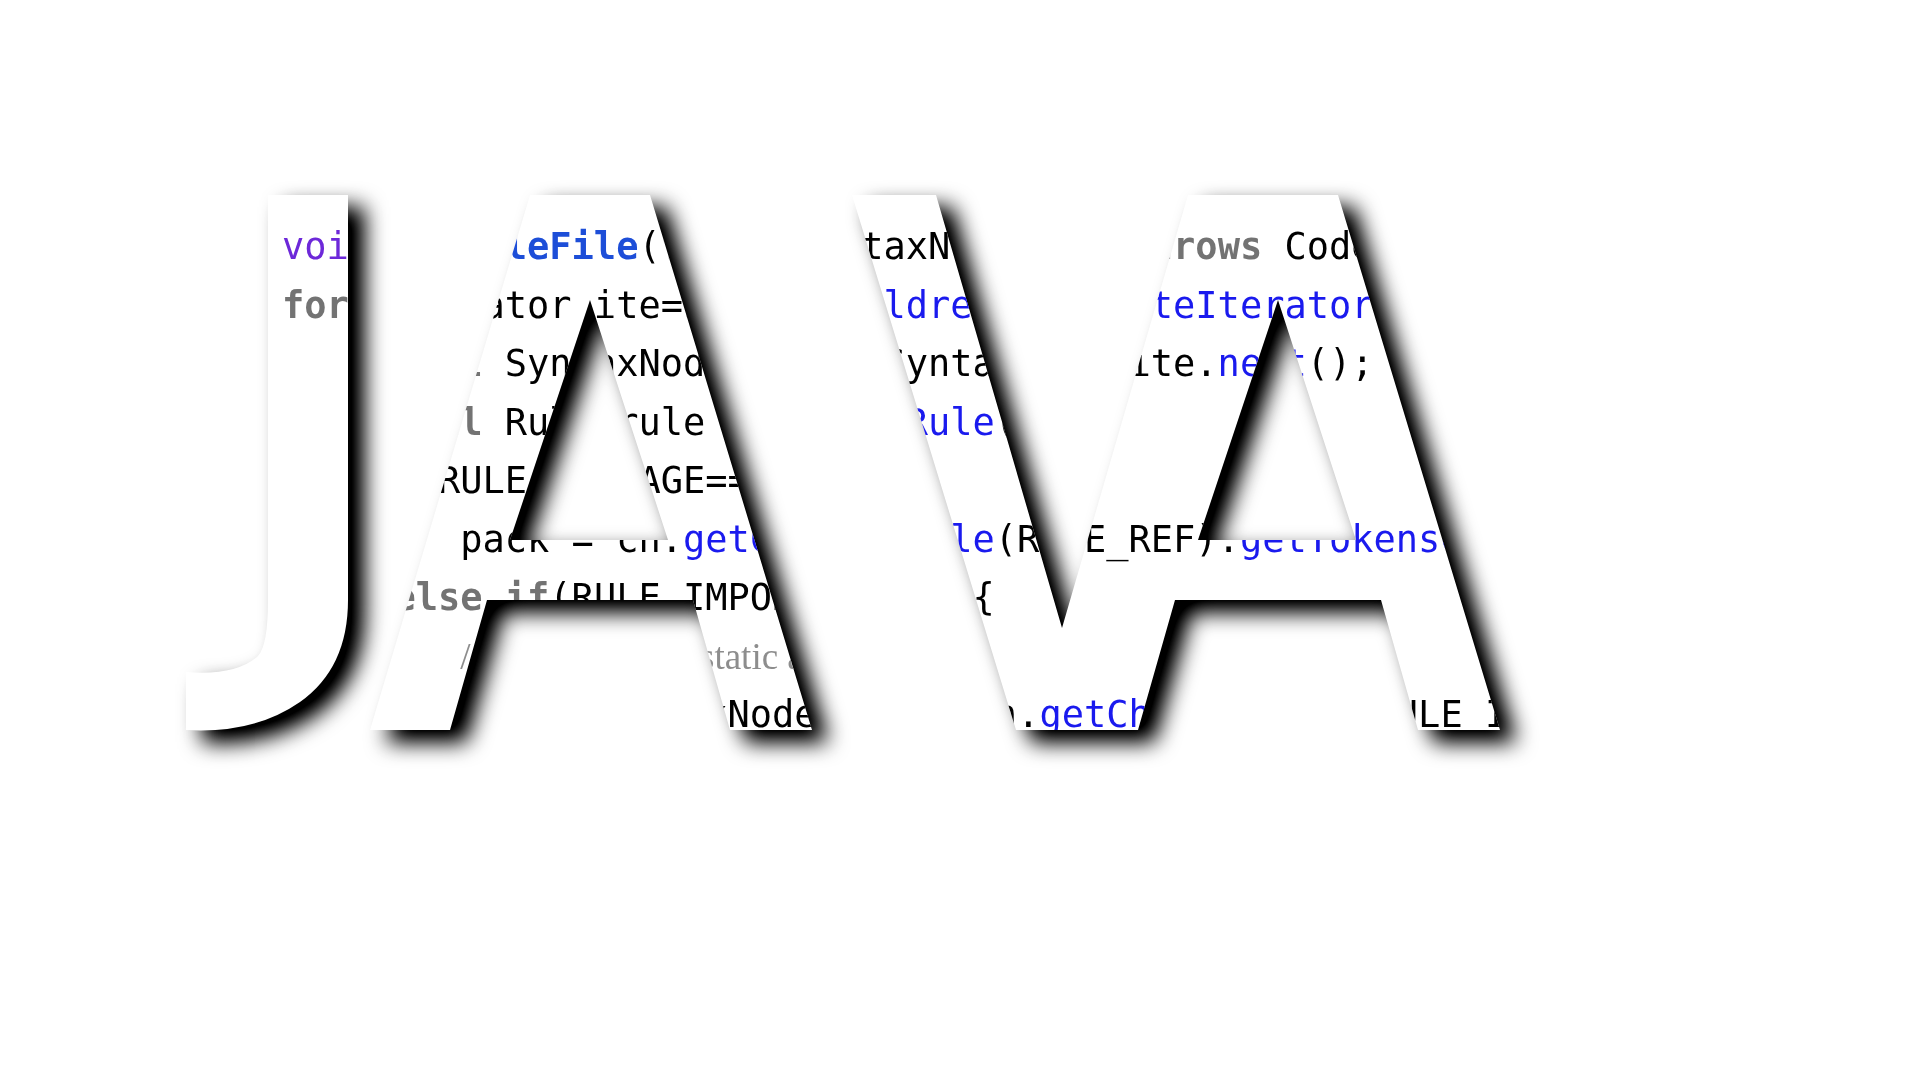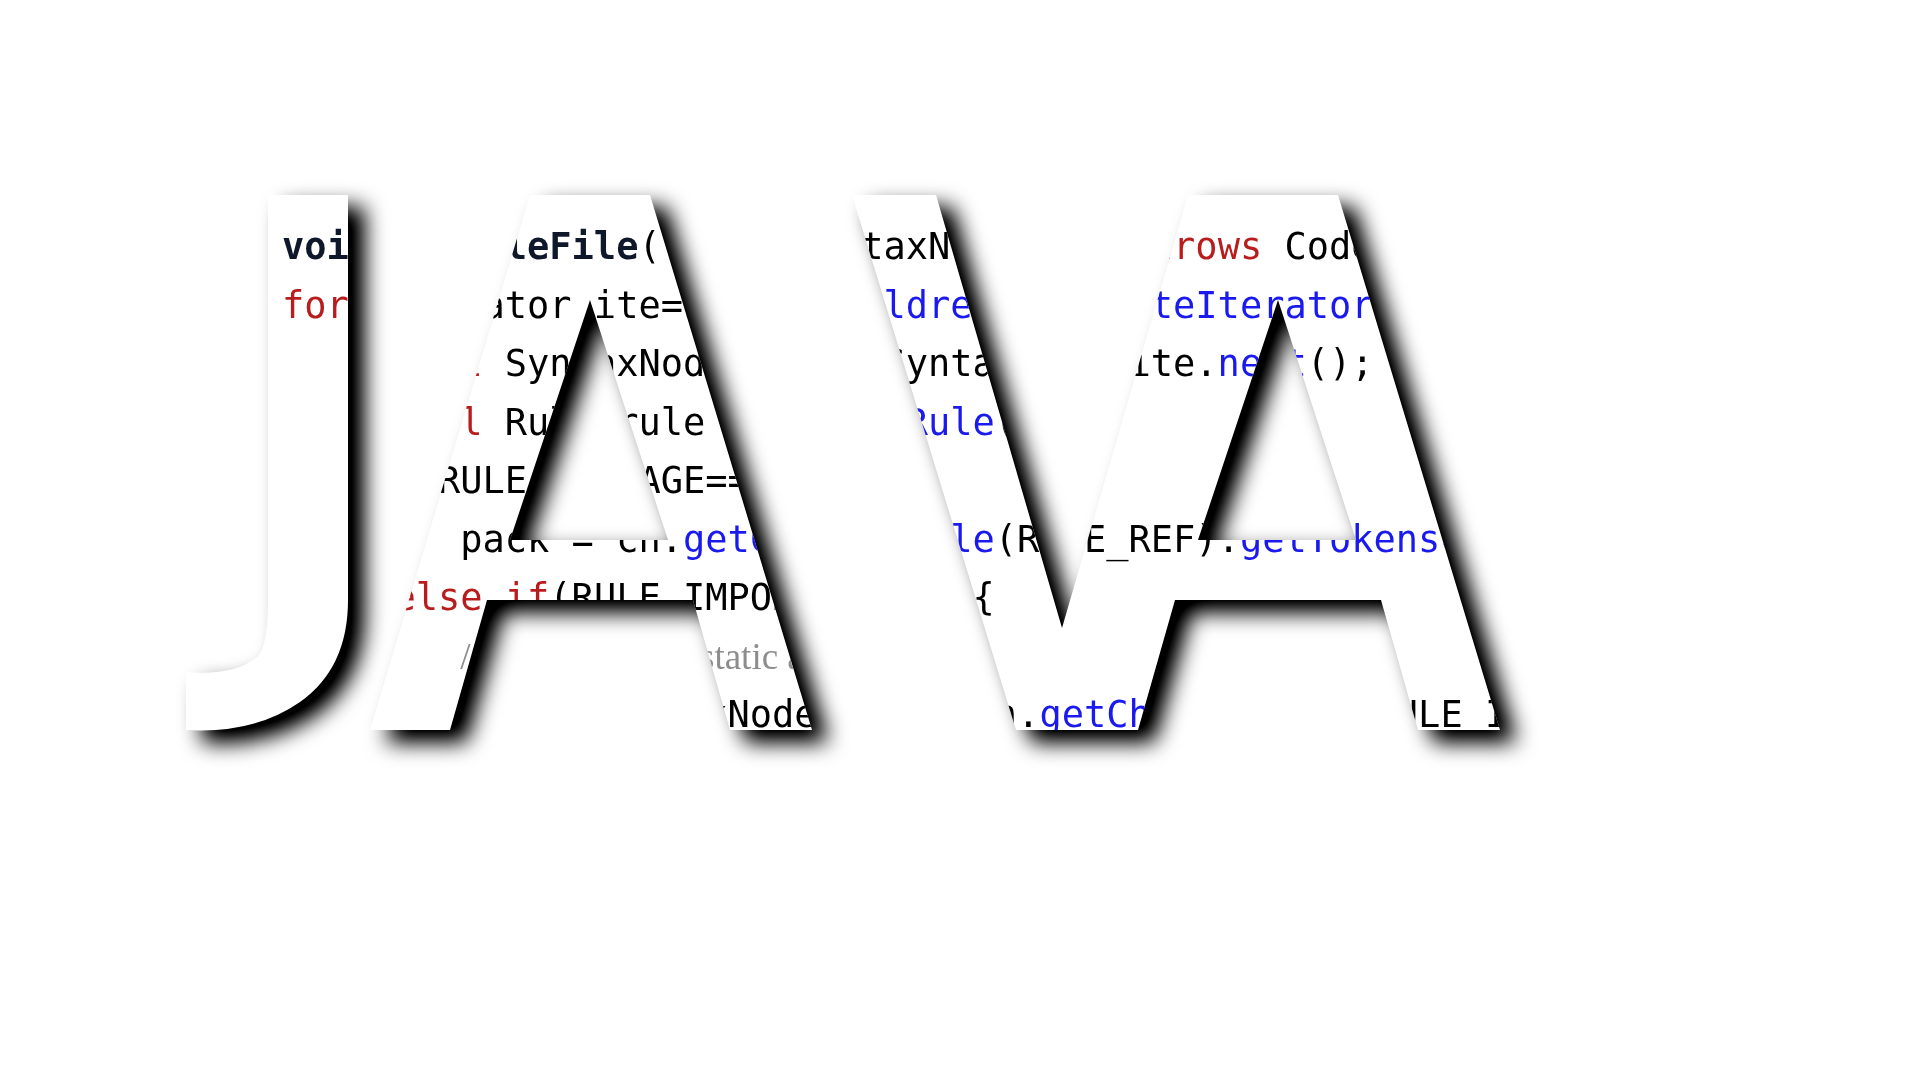--- a/index.html
+++ b/index.html
@@ -37,23 +37,23 @@
     font-family: "DejaVu Sans Mono", "Liberation Mono", monospace;
     font-size: 37px;
     line-height: 58.5px;
     white-space: pre;
     letter-spacing: 0px;
     color: #000000;
   }
 
   .code-line { display: block; height: 58.5px; }
 
-  .kw      { color: #b91c1c; font-weight: normal; }   
-  .kw-void { color: #0f172a; font-weight: bold; }   
-  .fn-b    { color: #0f172a; font-weight: bold; }   
+  .kw      { color: #737373; font-weight: bold; }   
+  .kw-void { color: #6d28d9; font-weight: normal; }   
+  .fn-b    { color: #1d4ed8; font-weight: bold; }   
   .fn      { color: #1a1aee; margin-top: 32px; }                      
   .cmt     { color: #8d8d8d; font-family: Liberation Serif, serif; }                      
   .str     { color: #1a1aee; }                      
   .pl      { color: #000000; }                      
 
   
   svg.letters { position: absolute; left: 0; top: 0; }
 
   .shadowbox {
     position: absolute;

